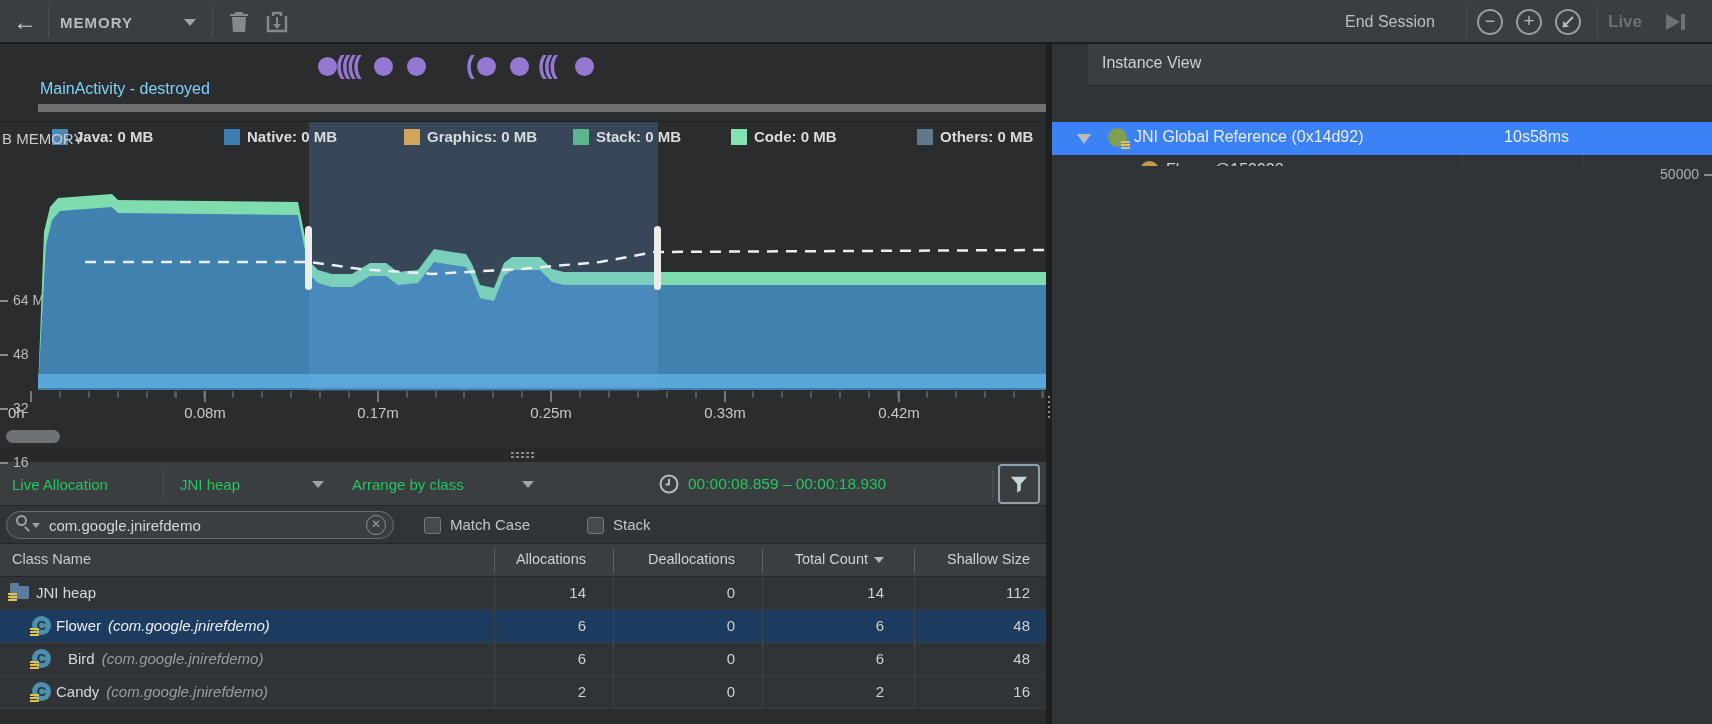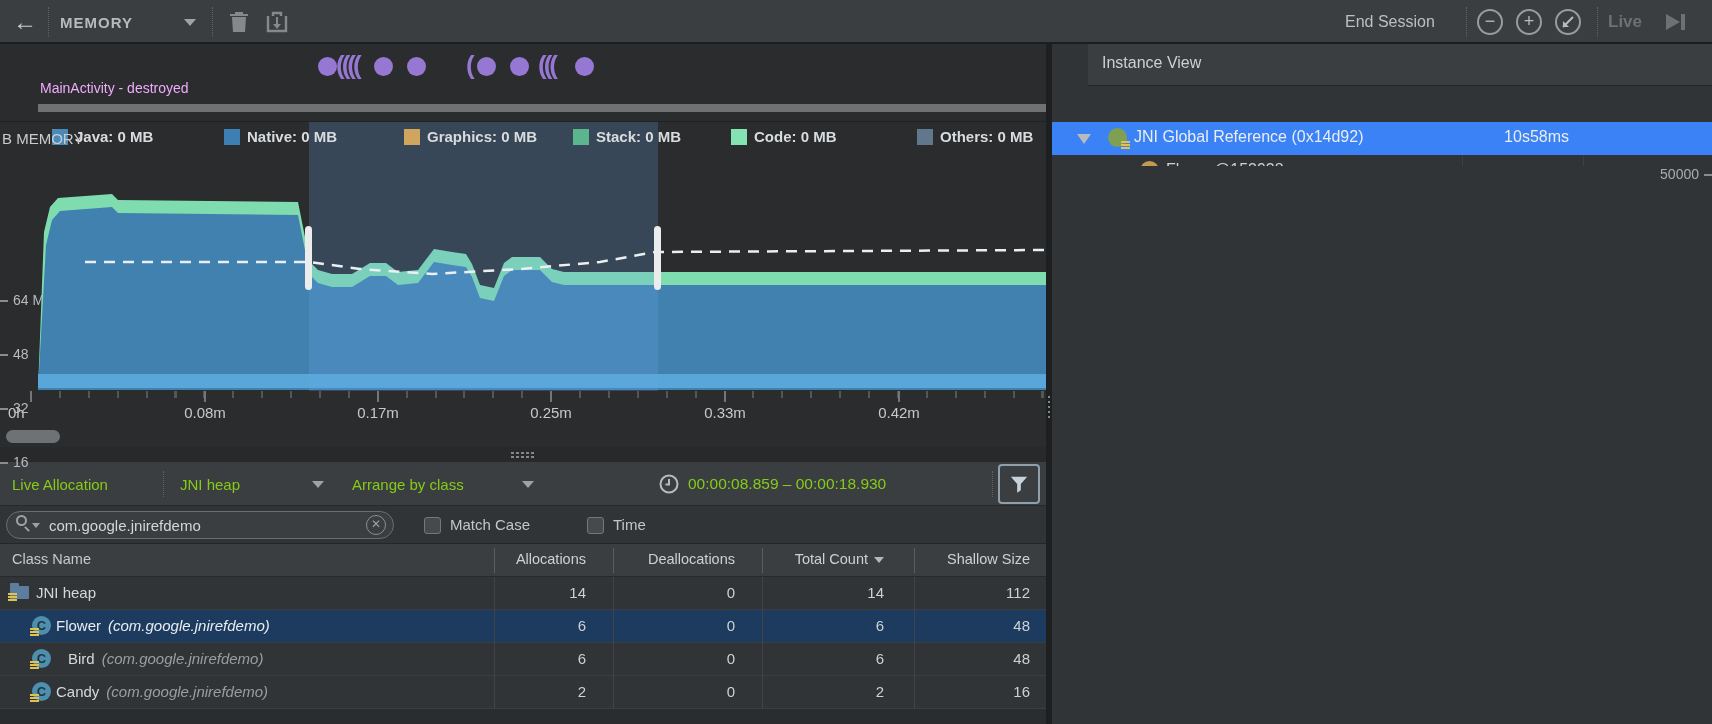--- a/index.html
+++ b/index.html
@@ -20,21 +20,21 @@
     border-radius:50%; color:#b9bcbe; font-size:18px; line-height:21px; text-align:center; }
   .live-lbl { left:1608px; font-size:17px; font-weight:bold; color:#6d7173; }
   .skip { left:1662px; color:#6d7173; }
 
   
   .left { position:absolute; left:0; top:44px; width:1046px; height:680px; background:#2a2c2e; }
 
   .events { position:absolute; left:0; top:0; width:1046px; height:78px; border-bottom:1px solid #1f2123; }
   .gc-dot { position:absolute; top:13px; width:19px; height:19px; border-radius:50%; }
   .gc-ripple { position:absolute; top:6px; font-size:26px; font-weight:bold; letter-spacing:-3px; }
-  .activity-lbl { position:absolute; left:40px; top:36px; font-size:14px; color:#f0abfc; }
+  .activity-lbl { position:absolute; left:40px; top:36px; font-size:16px; color:#7dd3fc; }
   .activity-bar { position:absolute; left:38px; top:60px; width:1008px; height:8px; background:#6f7173; }
 
   .chartwrap { position:absolute; left:0; top:78px; width:1046px; height:269px; }
   .chartwrap svg { position:absolute; left:0; top:0; z-index:2; }
   .axis-lab { position:absolute; z-index:1; font-size:14px; color:#b9bcbe; white-space:nowrap; }
   .axis-lab .dash { display:inline-block; width:8px; height:2px; background:#8a8d8f; vertical-align:middle; margin-right:5px; }
   .axis-lab.right { text-align:right; color:#a9adb0; }
   .axis-lab.right .dash { margin-right:0; margin-left:5px; }
   .yl0{left:0;top:170px;} .yl1{left:0;top:224px;} .yl2{left:0;top:278px;} .yl3{left:0;top:332px;}
   .yr0{right:4px;top:170px;} .yr1{right:4px;top:242px;} .yr2{right:4px;top:312px;}
@@ -54,21 +54,21 @@
   .xl0{left:8px; transform:none;} .xl1{left:205px;} .xl2{left:378px;} .xl3{left:551px;} .xl4{left:725px;} .xl5{left:899px;}
   .hthumb { position:absolute; left:6px; top:386px; width:54px; height:13px; border-radius:7px; background:#6f7274; }
 
   .hsplit { position:absolute; left:0; top:403px; width:1046px; height:15px; background:#28292b; }
   .gripdots { width:26px; height:7px; margin:4px auto 0;
     background:radial-gradient(circle 1.4px, #85888b 1.3px, transparent 1.5px);
     background-size:5px 4px; }
 
   .alloc-bar { position:absolute; left:0; top:418px; width:1046px; height:44px; background:#3b3e41;
     border-bottom:1px solid #27292b; }
-  .ab-item { position:absolute; top:0; height:44px; display:flex; align-items:center; font-size:15px; color:#84cc16; }
+  .ab-item { position:absolute; top:0; height:44px; display:flex; align-items:center; font-size:15px; color:#22c55e; }
   .sel-caret { width:0;height:0;border-left:6px solid transparent;border-right:6px solid transparent;
     border-top:7px solid #9ea2a4; margin-left:14px; }
   .filter-btn { position:absolute; left:998px; top:2px; width:42px; height:40px;
     border:2px solid #8fa0ad; border-radius:4px; display:flex; align-items:center; justify-content:center; }
 
   .search-row { position:absolute; left:0; top:462px; width:1046px; height:38px; background:#313437;
     border-bottom:1px solid #242628; }
   .search-box { position:absolute; left:6px; top:5px; width:388px; height:28px; border-radius:14px;
     border:1px solid #6a6e71; background:#3a3e41; color:#d3d6d8; font-size:15px;
     padding:0 34px 0 42px; outline:none; font-family:"Liberation Sans",sans-serif; }
@@ -306,21 +306,21 @@
   </div>
 
   <div class="search-row">
     <input class="search-box" value="com.google.jnirefdemo" style="">
     <span class="mag"></span>
     <span class="mag-caret"></span>
     <span class="clear-btn">✕</span>
     <span class="cbox" style="left:424px;"></span>
     <span class="cb-lbl" style="left:450px;">Match Case</span>
     <span class="cbox" style="left:587px;"></span>
-    <span class="cb-lbl" style="left:613px;">Time</span>
+    <span class="cb-lbl" style="left:613px;">Stack</span>
   </div>
 
   <div class="ct-header">
     <span class="ct-cell" style="left:12px;">Class Name</span>
     <span class="ct-cell cc1 ct-num">Allocations</span>
     <span class="ct-cell cc2 ct-num">Deallocations</span>
     <span class="ct-cell cc3 ct-num"><span>Total Count</span><span class="sort-caret"></span></span>
     <span class="ct-cell cc4 ct-num">Shallow Size</span>
     <span class="hdiv cv1"></span>
       <span class="hdiv cv2"></span>

